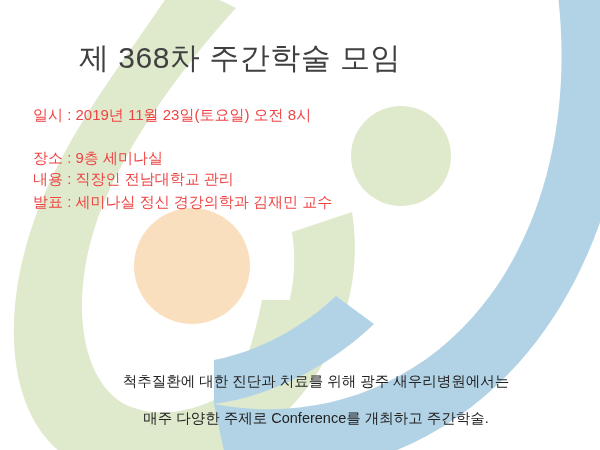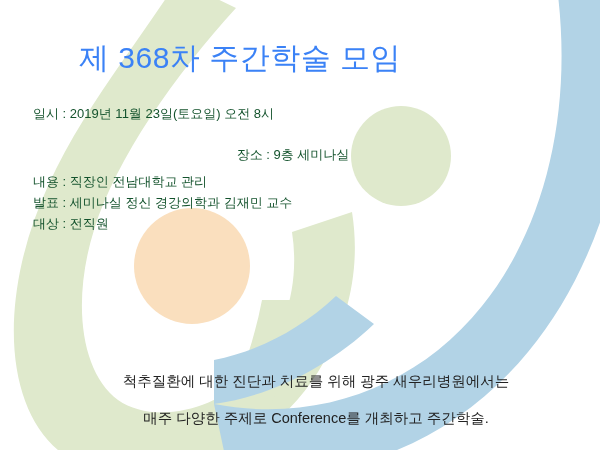--- a/index.html
+++ b/index.html
@@ -33,38 +33,38 @@
     z-index: 2;
   }
   .slide-title {
     position: absolute;
     left: 0;
     top: 38px;
     width: 480px;
     text-align: center;
     font-size: 30px;
     font-weight: 400;
-    color: #3b82f6;
+    color: #404040;
     letter-spacing: 0.5px;
     white-space: nowrap;
   }
   .info-block {
     position: absolute;
     left: 33px;
     top: 107px;
     width: 520px;
   }
   .info-line {
-    font-size: 13px;
-    color: #14532d;
+    font-size: 15px;
+    color: #ef4444;
     line-height: 1.0;
     white-space: nowrap;
   }
   .info-line.first { margin-bottom: 28px; }
-  .info-line.spaced { margin-bottom: 14px; text-align: center; }
+  .info-line.spaced { margin-bottom: 6px; }
   .info-line.tight  { margin-bottom: 8px; }
 
   .footer-block {
     position: absolute;
     left: 0;
     top: 374px;
     width: 600px;
     text-align: center;
     margin-left: 16px;
   }
@@ -132,21 +132,20 @@
 
   <div id="content">
 
     <div class="slide-title">제 368차 주간학술 모임</div>
 
     <div class="info-block">
       <div class="info-line first">일시 : 2019년 11월 23일(토요일) 오전 8시</div>
       <div class="info-line spaced">장소 : 9층 세미나실</div>
       <div class="info-line tight">내용 : 직장인 전남대학교 관리</div>
       <div class="info-line tight">발표 : 세미나실 정신 경강의학과 김재민 교수</div>
-      <div class="info-line">대상 : 전직원</div>
     </div>
 
     <div class="footer-block">
       <div class="footer-line first">척추질환에 대한 진단과 치료를 위해 광주 새우리병원에서는</div>
       <div class="footer-line">매주 다양한 주제로 Conference를 개최하고 주간학술.</div>
     </div>
 
   </div>
 </div>
 

